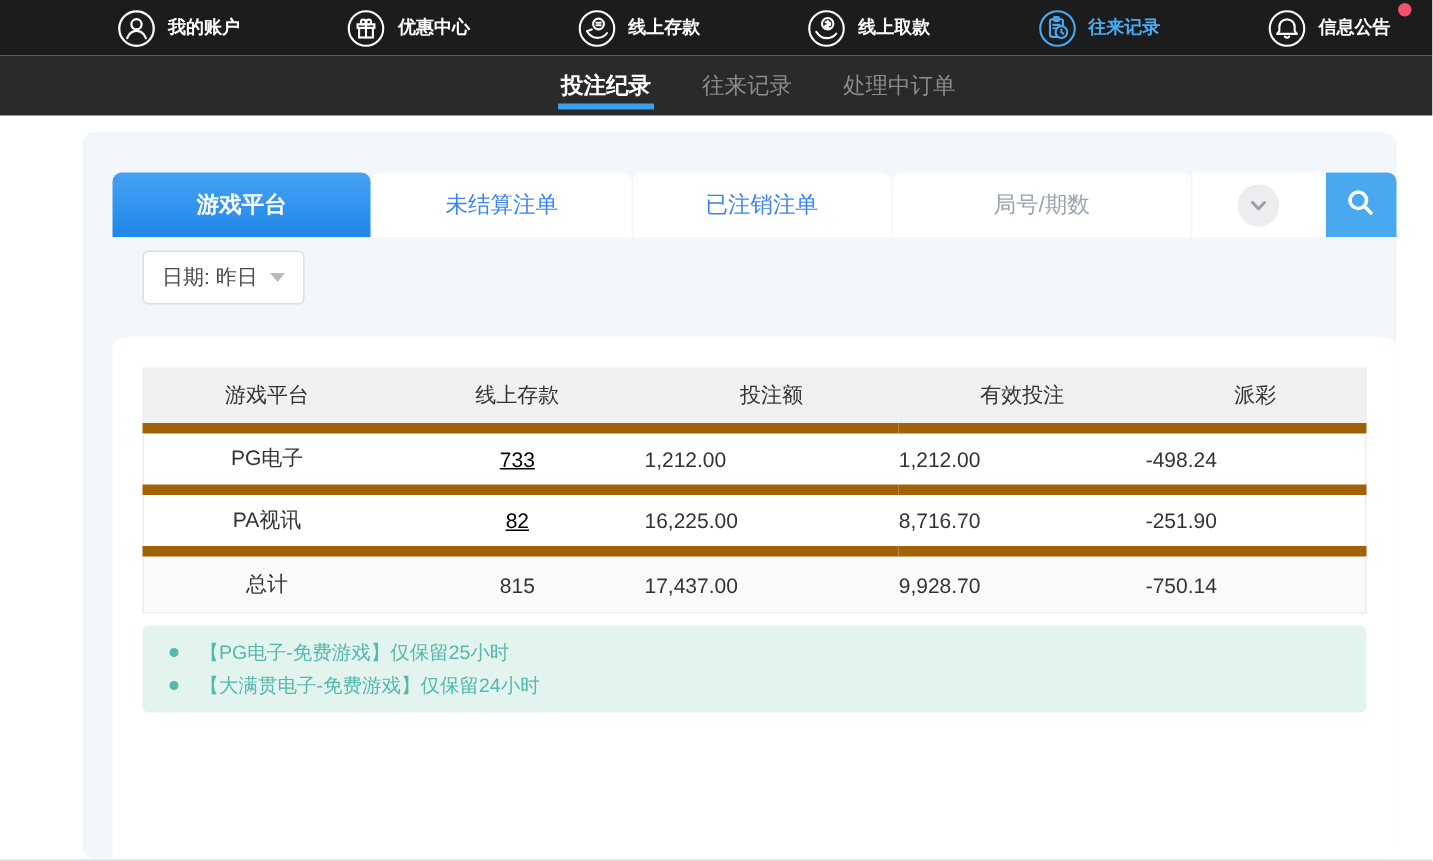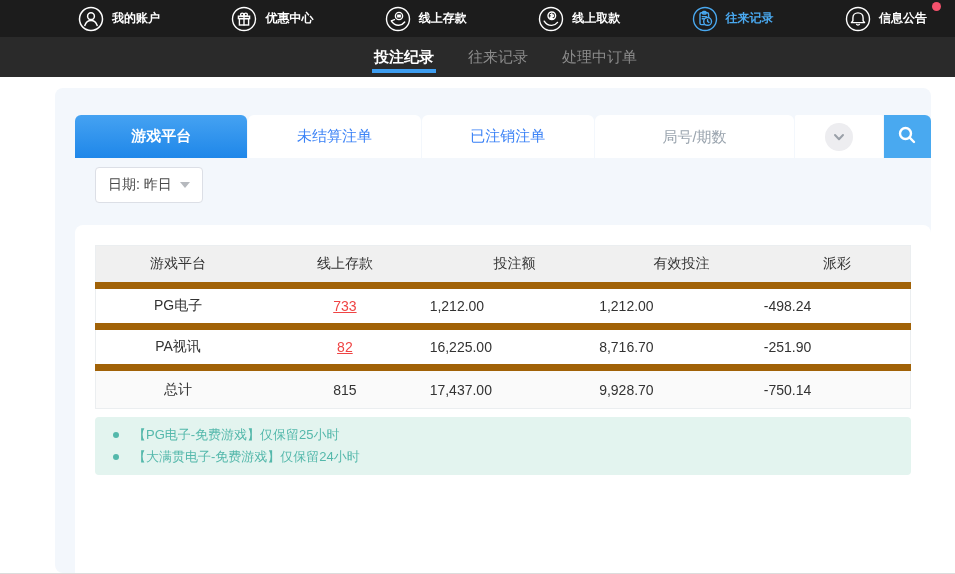--- a/index.html
+++ b/index.html
@@ -104,21 +104,21 @@
     border: 1px solid #ebeef0; font-size: 14px;
   }
   table.report th {
     background: #f0f0f0; height: 40px; font-weight: 400; color: #333;
     text-align: center;
   }
   table.report td { height: 41px; border-top: 7px solid #a16207; color: #333; }
   td.c { text-align: center; }
   td.r { padding-right: 8px; }
   tr.total-row td { background: #fafafa; }
-  td .cnt-link { color: #ef4444; text-decoration: underline; cursor: pointer; }
+  td .cnt-link { color: #000000; text-decoration: underline; cursor: pointer; }
   td.neg { color: #f85c75; }
   
   .notes {
     margin-top: 8px; background: #e3f4ef; border-radius: 4px;
     padding: 7px 18px; list-style: none;
   }
   .notes li {
     display: flex; align-items: center; font-size: 13px; color: #54b8ab;
     line-height: 22px;
   }

